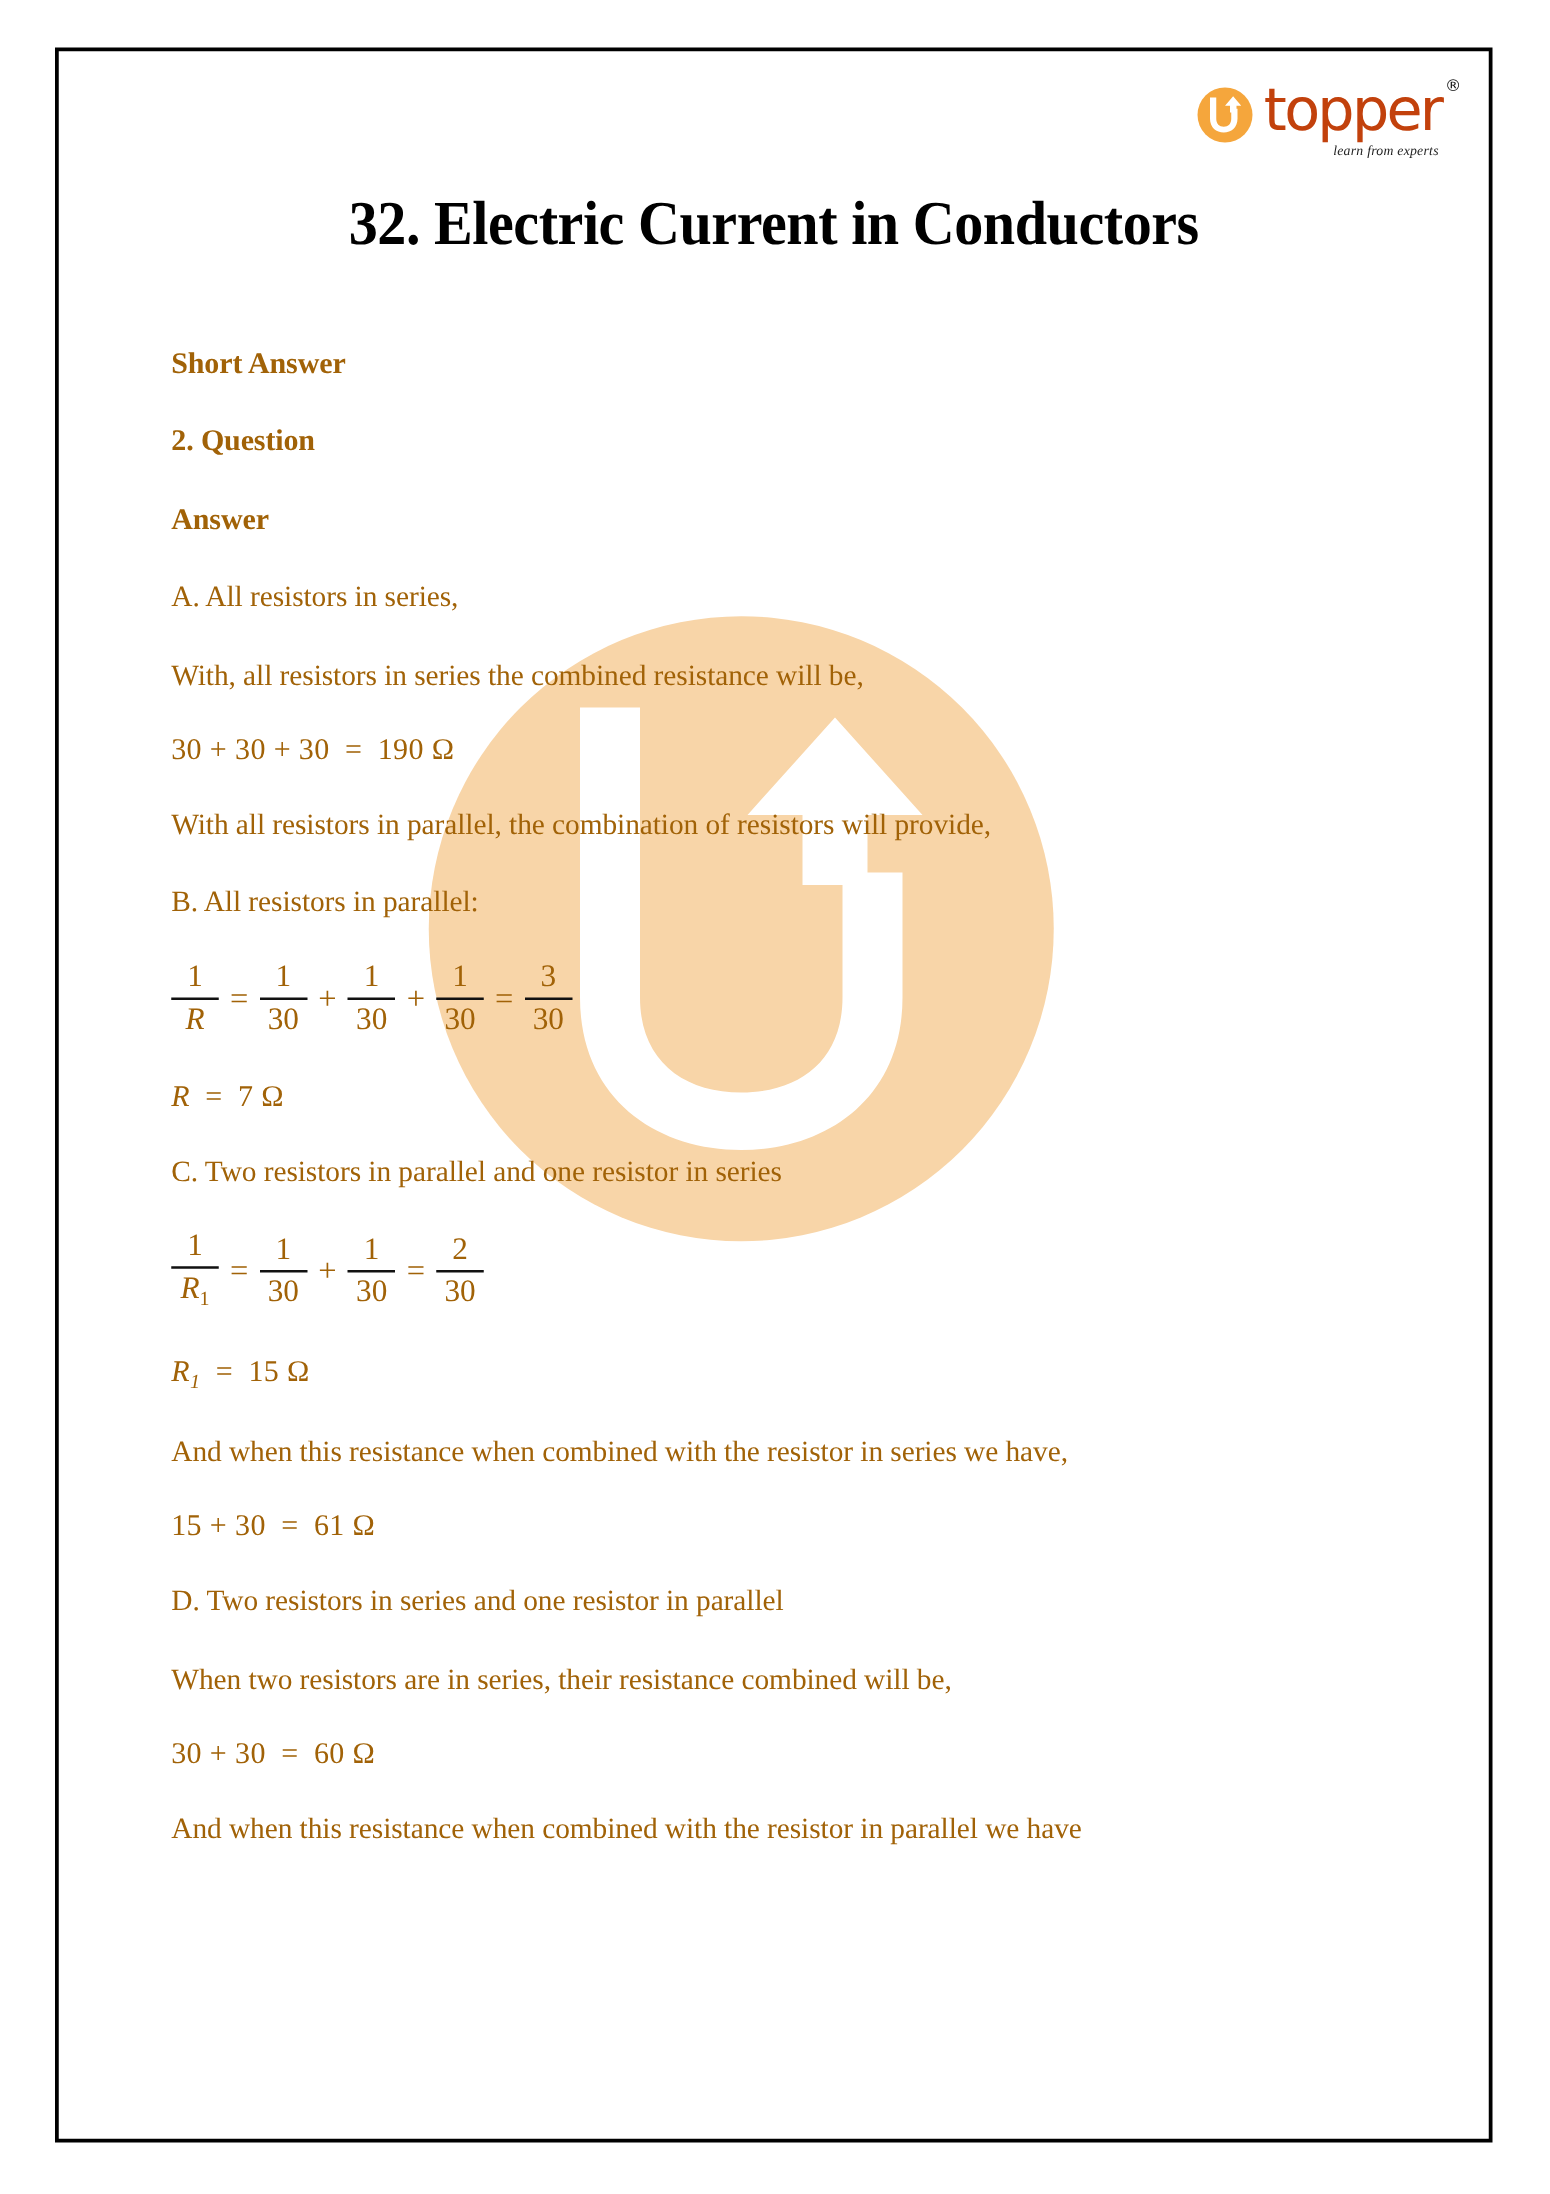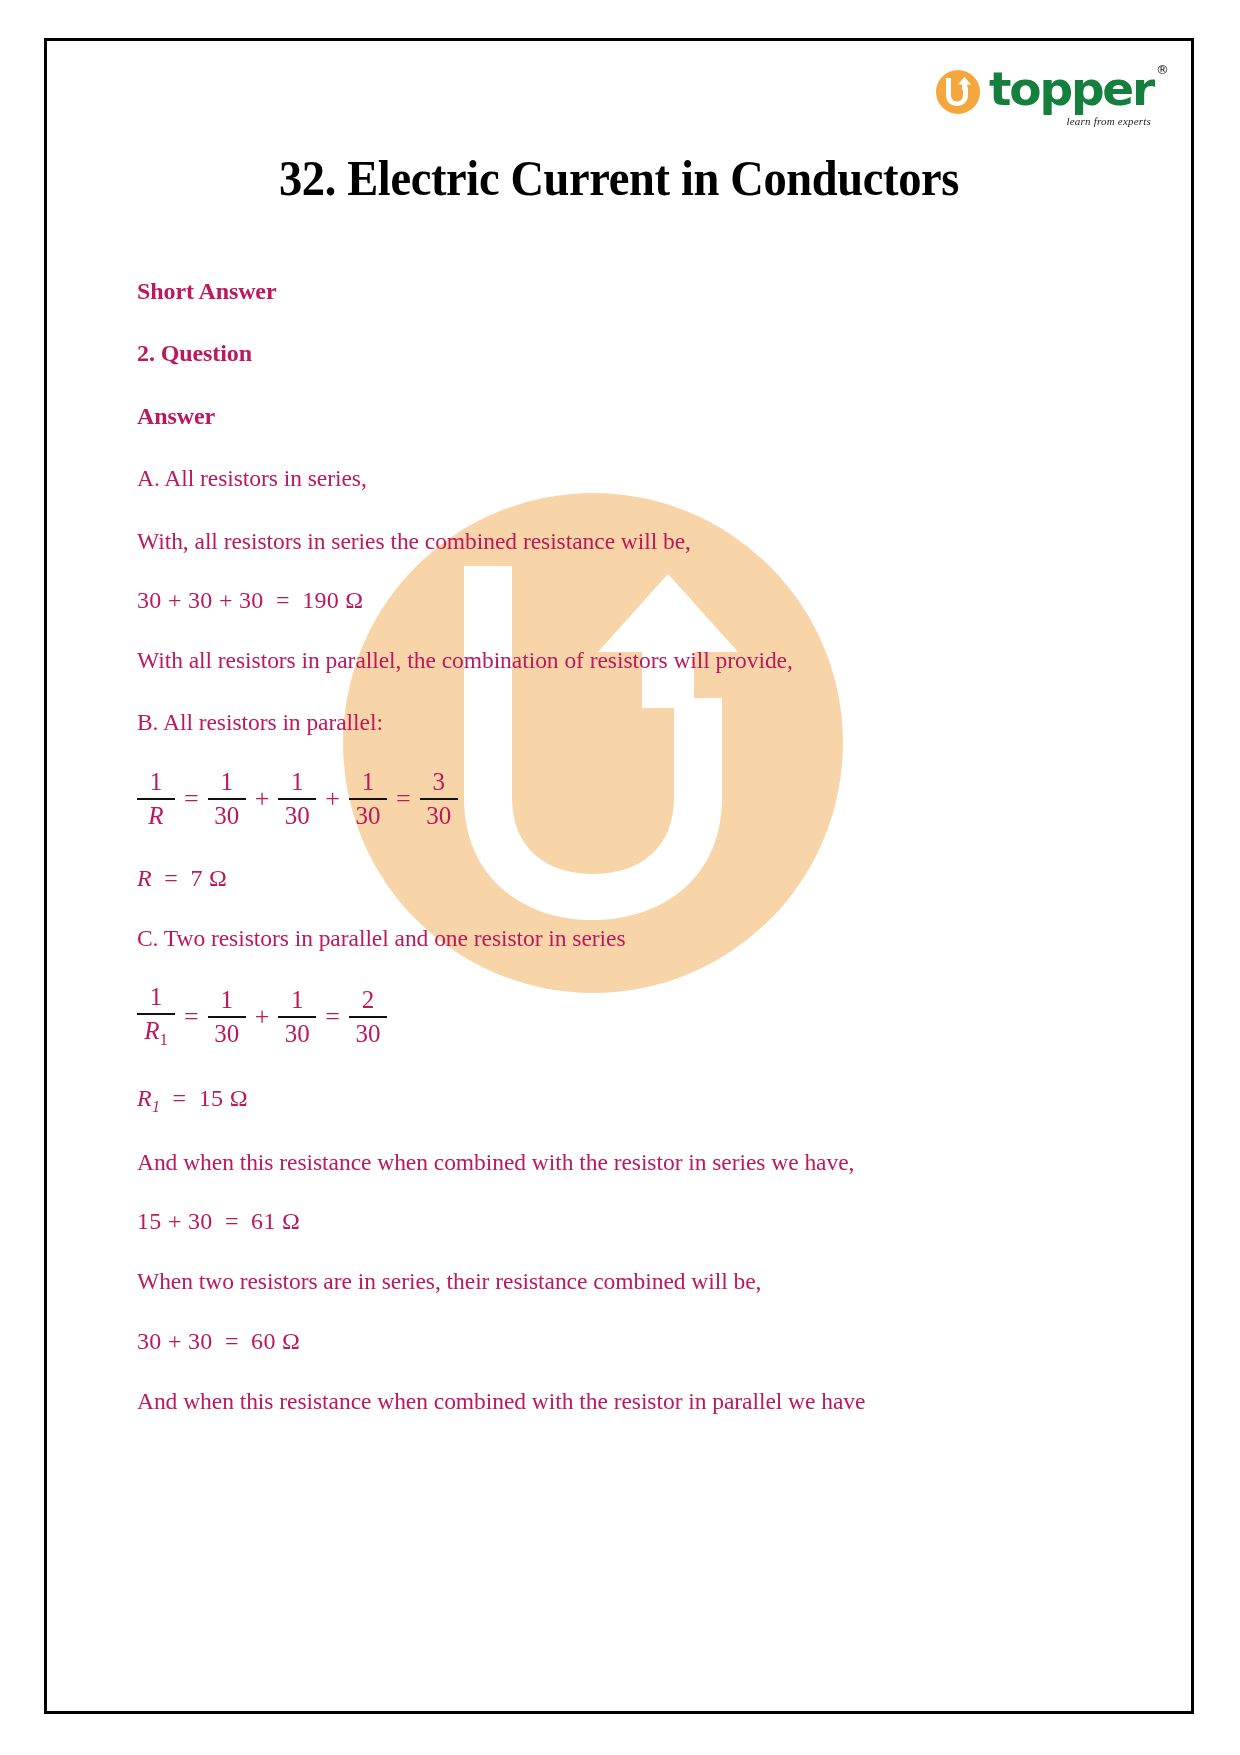--- a/index.html
+++ b/index.html
@@ -75,24 +75,24 @@
     flex: 0 0 auto;
     margin-top: 5px;
   }
   .logo-mark svg { position: absolute; left: 7px; top: 6px; }
   .logo-wordwrap {
     position: relative;
     margin-left: 9px;
   }
   .logo-word {
     font-family: "DejaVu Sans", sans-serif;
-    font-weight: bold;
+    font-weight: normal;
     font-size: 47px;
     letter-spacing: -2.2px;
-    color: #15803d;
+    color: #c2410c;
     line-height: 1;
   }
   .logo-reg {
     position: absolute;
     right: -16px;
     top: -3px;
     font-family: "DejaVu Sans", sans-serif;
     font-size: 13px;
     color: #111111;
   }
@@ -120,21 +120,21 @@
     color: #000000;
     letter-spacing: -0.4px;
     transform: scaleX(0.93);
   }
 
   
   .content {
     position: relative;
     z-index: 2;
     margin: 68px 70px 0 90px;
-    color: #be185d;
+    color: #a16207;
   }
 
   .h-bold {
     font-weight: bold;
     font-size: 24px;
     line-height: 1.35;
     margin: 0 0 30px 0;
     letter-spacing: -0.1px;
   }
   .para {
@@ -325,20 +325,21 @@
       </div>
 
       <p class="para">And when this resistance when combined with the resistor in series we have,</p>
 
       <div class="math">
         <span>15 + 30</span>
         <span class="op">=</span>
         <span>61 Ω</span>
       </div>
 
+      <p class="para">D. Two resistors in series and one resistor in parallel</p>
 
       <p class="para">When two resistors are in series, their resistance combined will be,</p>
 
       <div class="math">
         <span>30 + 30</span>
         <span class="op">=</span>
         <span>60 Ω</span>
       </div>
 
       <p class="para">And when this resistance when combined with the resistor in parallel we have</p>

